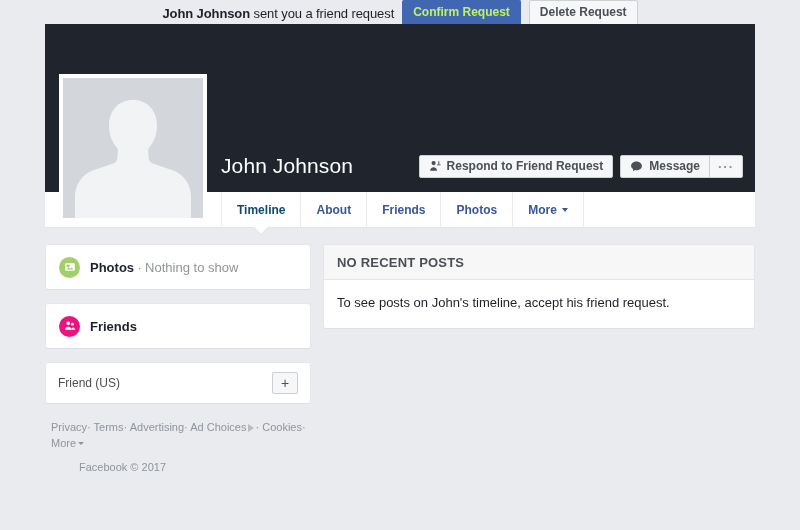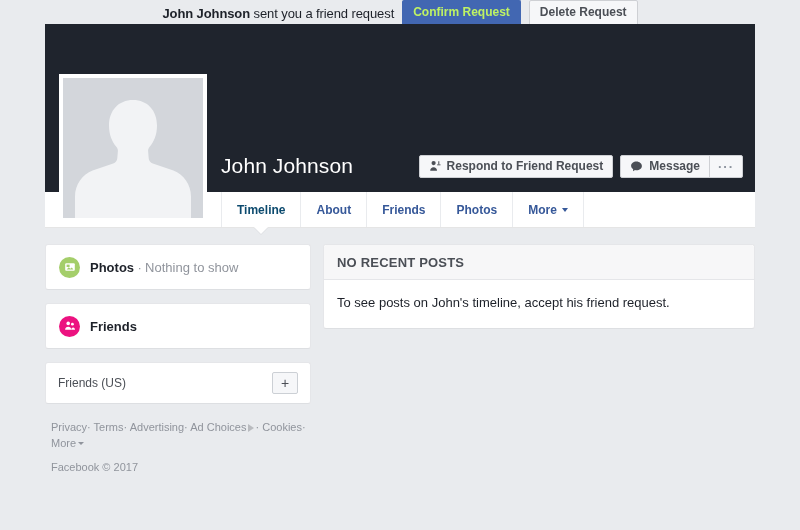--- a/index.html
+++ b/index.html
@@ -279,21 +279,21 @@
   }
   .footer .morecaret {
     display: inline-block;
     width: 0; height: 0;
     border-left: 3px solid transparent;
     border-right: 3px solid transparent;
     border-top: 3.5px solid #90949c;
     vertical-align: 2px;
     margin-left: 2px;
   }
-  .copyright { margin-top: 8px; color: #90949c; font-size: 11px; }
+  .copyright { margin-top: 8px; color: #90949c; font-size: 11px; margin-left: 28px; }
 
   
   .posts-head {
     padding: 10px 13px 9px;
     font-size: 13px;
     font-weight: bold;
     letter-spacing: 0.2px;
     color: #4b4f56;
     background: #f7f7f8;
     border-bottom: 1px solid #e5e6e9;
@@ -417,21 +417,21 @@
               <circle cx="8.4" cy="4.2" r="1.4" fill="#ffffff"></circle>
               <path d="M1.1 9.8c0-1.9 1.4-3 3.1-3s3.1 1.1 3.1 3z" fill="#ffffff"></path>
               <path d="M7.2 9.8c0-1.4 .7-2.4 1.9-2.4 1.2 0 1.9 1 1.9 2.4z" fill="#ffffff"></path>
             </svg>
           </span>
           <span class="label">Friends</span>
         </div>
       </div>
 
       <div class="card lang-card">
-        <span class="lang-name">Friends (US)</span>
+        <span class="lang-name">Friend (US)</span>
         <span class="lang-plus">
           <span>+</span>
         </span>
       </div>
 
       <div class="footer">
         <a>Privacy</a><span class="sep">·</span>
         <a>Terms</a><span class="sep">·</span>
         <a>Advertising</a><span class="sep">·</span>
         <a>Ad Choices</a><span class="adchoice"></span><span class="sep">·</span>

